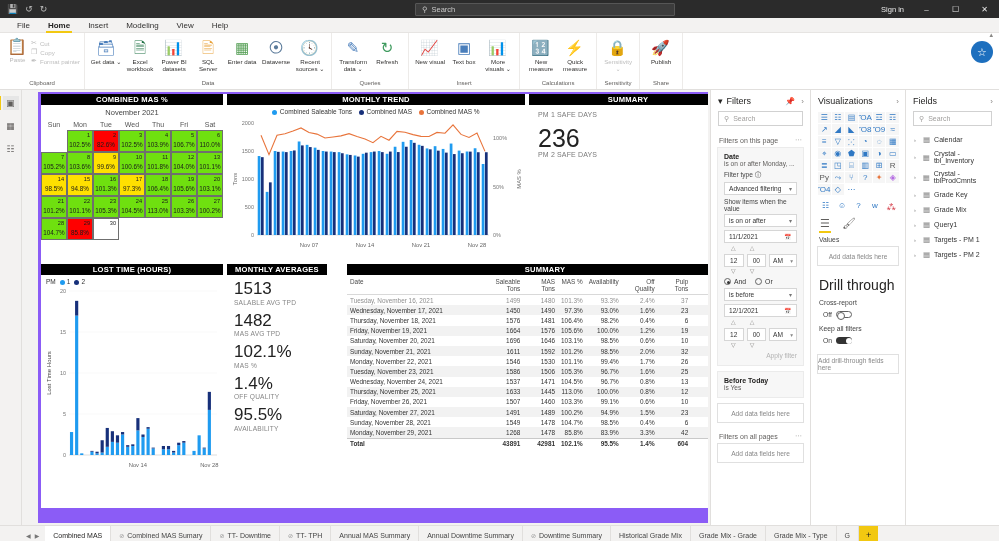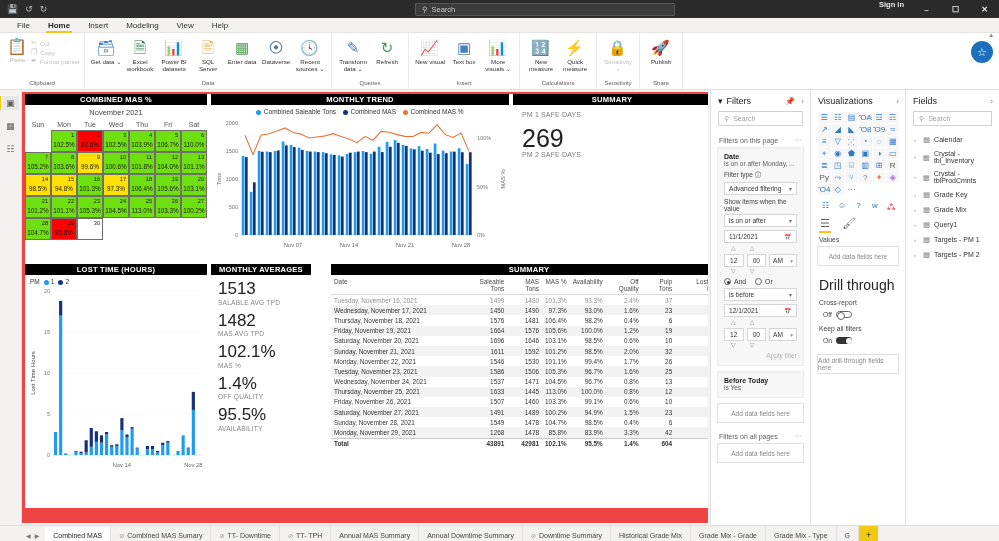--- a/index.html
+++ b/index.html
@@ -22,22 +22,22 @@
     position:absolute; left:0; right:0; text-align:center;
     font-size:8px; letter-spacing:.1px; pointer-events:none;
   }
   .tb-search {
     position:absolute; left:415px; top:3px; width:260px; height:13px;
     background:#3c3c3c; border:1px solid #565656; border-radius:1px;
     display:flex; align-items:center; gap:4px; padding-left:6px;
     color:#c8c8c8; font-size:7.5px;
   }
   .tb-right {
-    position:absolute; right:0; top:0; height:32px;
-    display:flex; font-weight:bold;
+    position:absolute; right:0; top:0; height:18px;
+    display:flex; align-items:center;
   }
   .tb-right .signin { font-size:7.5px; padding:0 8px; color:#e8e8e8; }
   .winbtn {
     width:29px; height:18px; display:flex; align-items:center;
     justify-content:center; font-size:8px; color:#e8e8e8;
   }
   
   .menubar {
     height:15px; background:#f3f2f1; display:flex; align-items:center;
     padding-left:8px; gap:0; border-bottom:1px solid #e6e4e2;
@@ -111,21 +111,21 @@
     width:16px; height:14px; display:flex; align-items:center;
     justify-content:center; font-size:9px; color:#605e5c; position:relative;
   }
   .rail-ico.sel { background:#e6e6e6; }
   .rail-ico.sel::before {
     content:''; position:absolute; left:-4px; top:0; bottom:0;
     width:2px; background:#f2c811;
   }
   
   .canvas {
-    flex:1; background:#ef4444; margin:2px 2px 2px 0;
+    flex:1; background:#8b5cf6; margin:2px 2px 2px 16px;
     position:relative; overflow:hidden;
   }
   .report {
     position:absolute; left:3px; top:2px; width:686px; height:414px;
     background:#fff;
   }
   .tile { position:absolute; background:#fff; }
   .tile-hdr {
     background:#000; color:#fff; font-size:7.6px; font-weight:bold;
     text-align:center; height:11px; line-height:11px; letter-spacing:.2px;
@@ -738,21 +738,21 @@
             <text x="138" y="132" text-anchor="middle" font-size="5.8" fill="#666">Nov 14</text>
             <text x="194" y="132" text-anchor="middle" font-size="5.8" fill="#666">Nov 21</text>
             <text x="250" y="132" text-anchor="middle" font-size="5.8" fill="#666">Nov 28</text>
           </svg>
       </div>
 
       <div class="tile" style="left:488px; top:0px; width:198px; height:168px;">
         <div class="tile-hdr">SUMMARY</div>
         <div class="safety-body">
           <div class="sub-lbl">PM 1 SAFE DAYS</div>
-          <div class="big-num">269</div>
+          <div class="big-num">236</div>
           <div class="sub-lbl">PM 2 SAFE DAYS</div>
         </div>
       </div>
 
       <div class="tile" style="left:0px; top:170px; width:182px; height:212px;">
         <div class="tile-hdr">LOST TIME (HOURS)</div>
         <div style="display:flex;gap:4px;align-items:center;padding:3px 0 0 5px;font-size:6.5px;color:#333;">
           <span>PM</span>
           <span><i class="dot" style="width:5px;height:5px;border-radius:50%;display:inline-block;background:#1f9bf0;margin-right:2px;vertical-align:middle;"></i><span>1</span></span>
           <span><i class="dot" style="width:5px;height:5px;border-radius:50%;display:inline-block;background:#17307a;margin-right:2px;vertical-align:middle;"></i><span>2</span></span>

